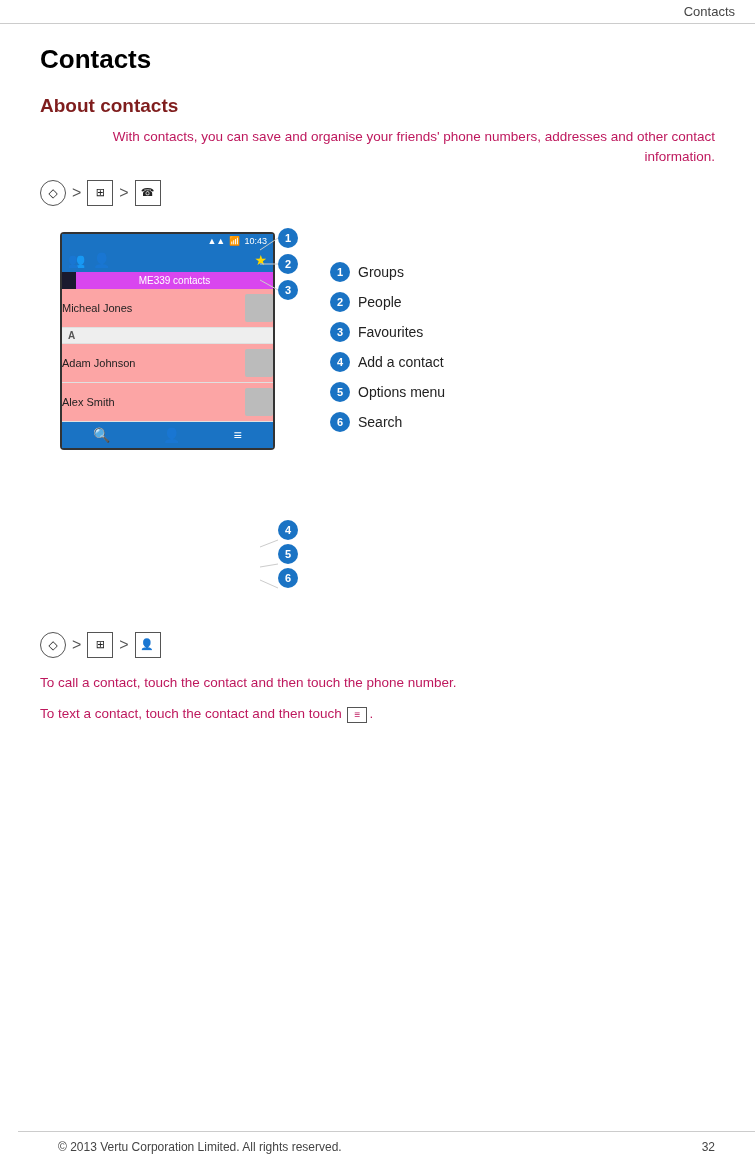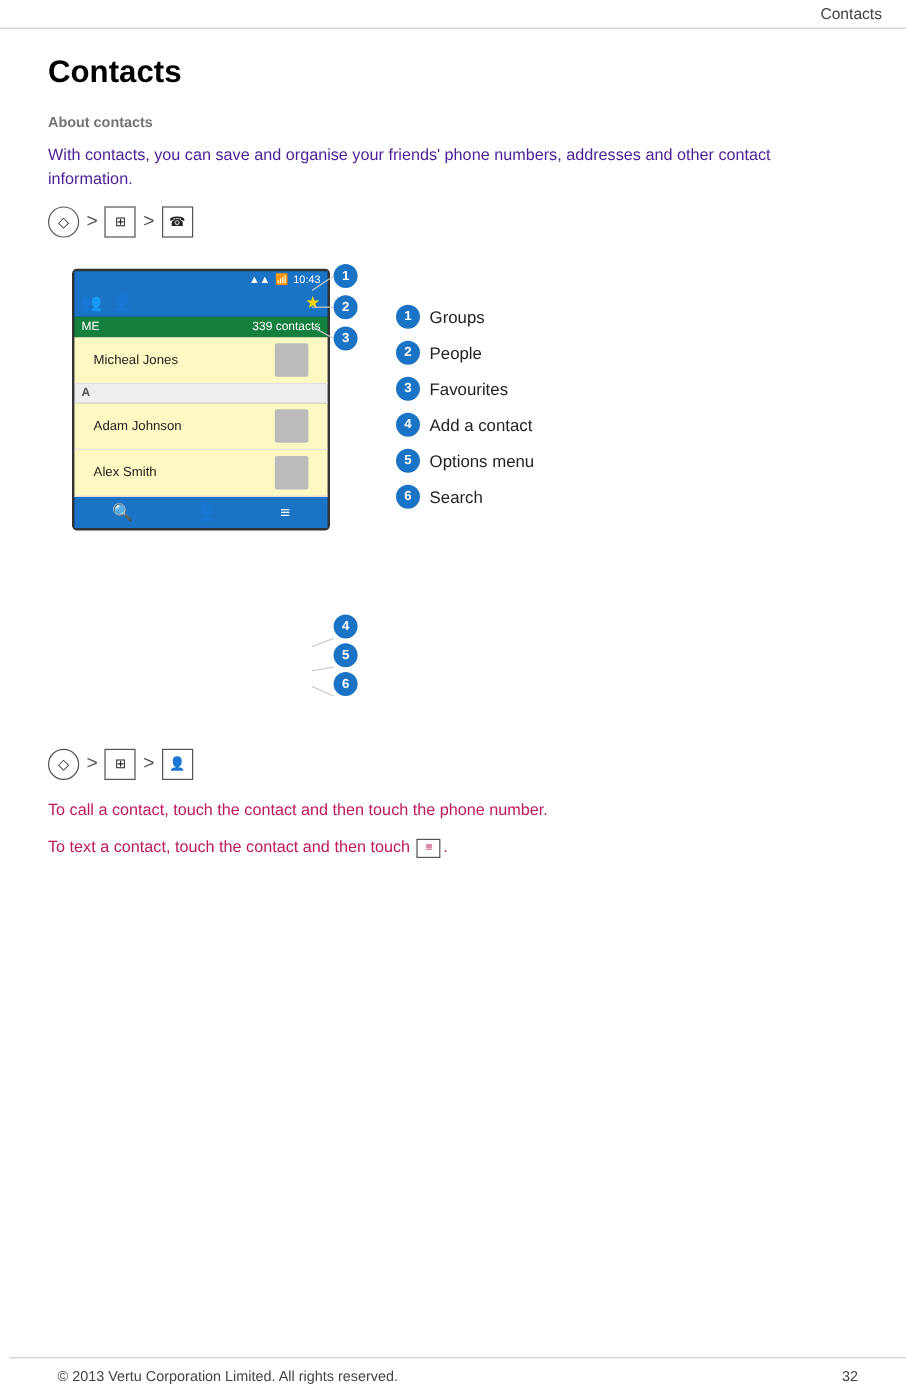--- a/index.html
+++ b/index.html
@@ -29,31 +29,32 @@
     
     .page-title {
       font-size: 26px;
       font-weight: bold;
       margin-bottom: 20px;
       color: #000;
     }
 
     
     .section-heading {
-      font-size: 12px;
+      font-size: 19px;
       font-weight: bold;
       margin-bottom: 10px;
-      color: #737373;
+      color: #7f1d1d;
     }
 
     .intro-text {
       font-size: 13.5px;
       line-height: 1.5;
       margin-bottom: 12px;
-      color: #4c1d95;
+      color: #be185d;
+      text-align: right;
     }
 
     
     .nav-path {
       display: flex;
       align-items: center;
       gap: 4px;
       margin-bottom: 16px;
       font-size: 18px;
     }
@@ -133,33 +134,34 @@
       font-size: 14px;
     }
     .phone-tab-star {
       color: #ffd700;
       font-size: 14px;
       margin-left: auto;
     }
 
     
     .phone-me-row {
-      background: #15803d;
+      background: #d946ef;
       color: #fff;
       font-size: 10px;
       padding: 3px 6px;
       display: flex;
-      justify-content: space-between;
+      justify-content: center;
+      margin-left: 14px;
     }
     .phone-contact-item {
       display: flex;
       align-items: center;
-      padding: 5px 16px;
+      padding: 5px 0;
       border-bottom: 1px solid #e0e0e0;
-      background: #fef9c3;
+      background: #fca5a5;
       position: relative;
     }
     .phone-contact-item.section-letter {
       background: #eeeeee;
       padding: 2px 6px;
       font-size: 10px;
       font-weight: bold;
       color: #555;
     }
     .contact-name {
@@ -271,21 +273,21 @@
       border: 1px solid #555;
       font-size: 10px;
       vertical-align: middle;
       margin: 0 2px;
     }
 
     
     .footer {
       position: absolute;
       bottom: 0;
-      left: 8px;
+      left: 18px;
       right: 0;
       border-top: 1px solid #ccc;
       padding: 8px 40px;
       display: flex;
       justify-content: space-between;
       font-size: 12px;
       color: #444;
     }
 
     

